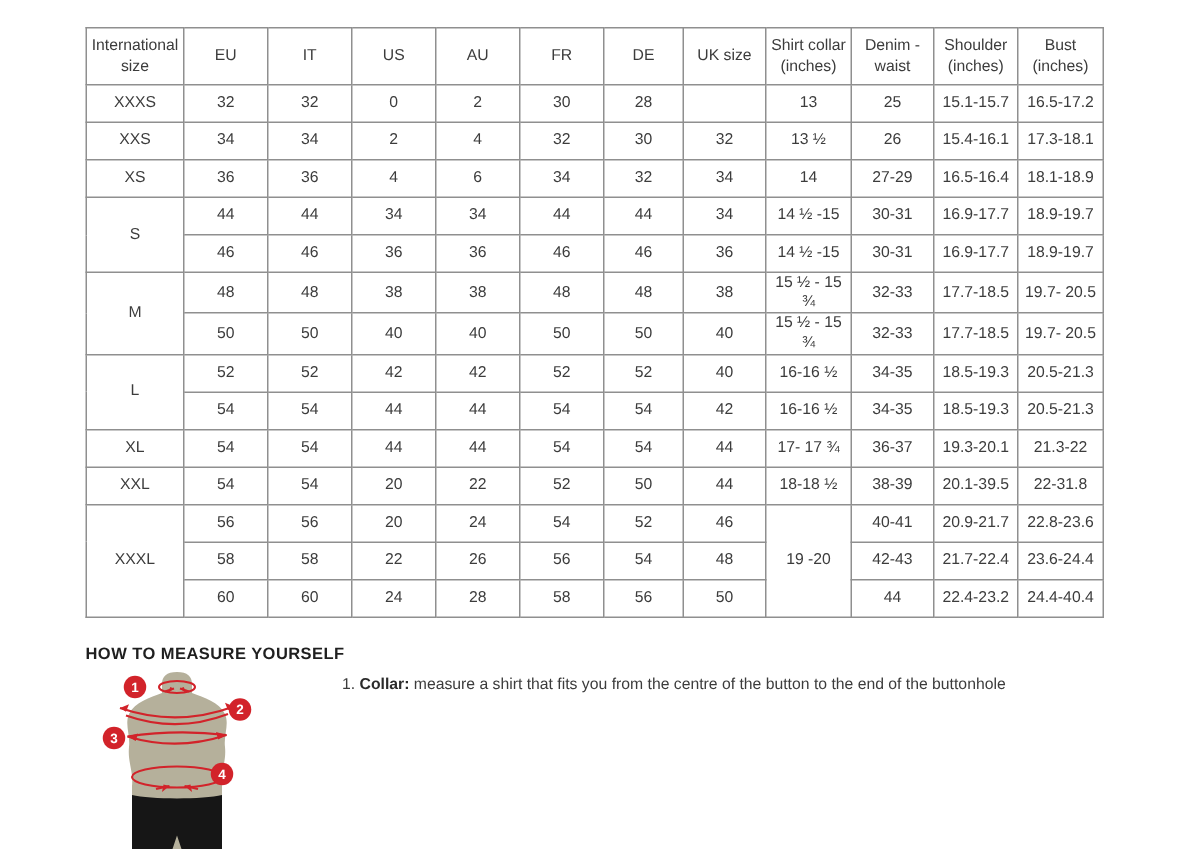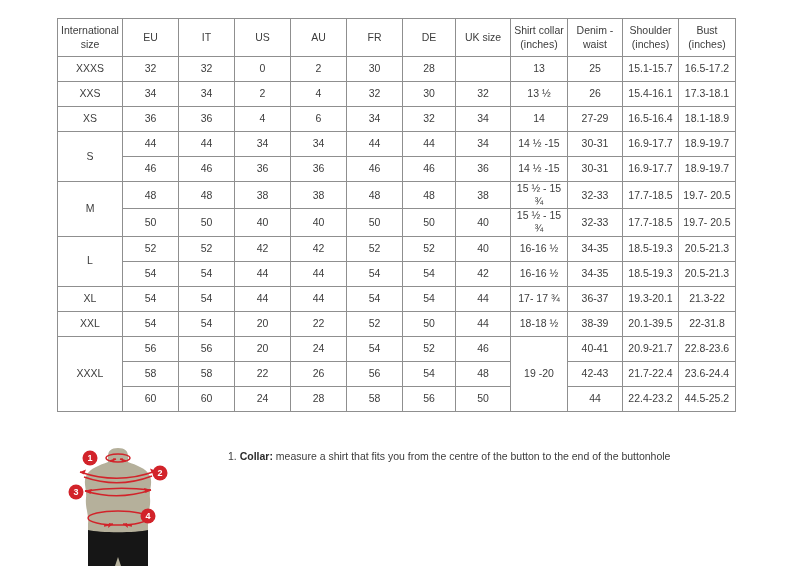--- a/index.html
+++ b/index.html
@@ -243,25 +243,26 @@
         <tr>
           <td>60</td>
           <td>60</td>
           <td>24</td>
           <td>28</td>
           <td>58</td>
           <td>56</td>
           <td>50</td>
           <td>44</td>
           <td>22.4-23.2</td>
-          <td>44.5-25.2</td>
+          <td>24.4-40.4</td>
         </tr>
       </tbody>
     </table>
 
+  <div class="measure-title">HOW TO MEASURE YOURSELF</div>
 
   <div class="figure-wrap">
     <svg width="190" height="120" viewBox="0 0 190 120" xmlns="http://www.w3.org/2000/svg">
 
       <path fill="#b5b09b" d="M58,2
         C51,2 48,5 48,10 L48,16
         C40,19 30,22 26,30
         C23,37 27,44 26,52
         C25,62 29,68 28,78
         L28,120 L88,120 L88,78

